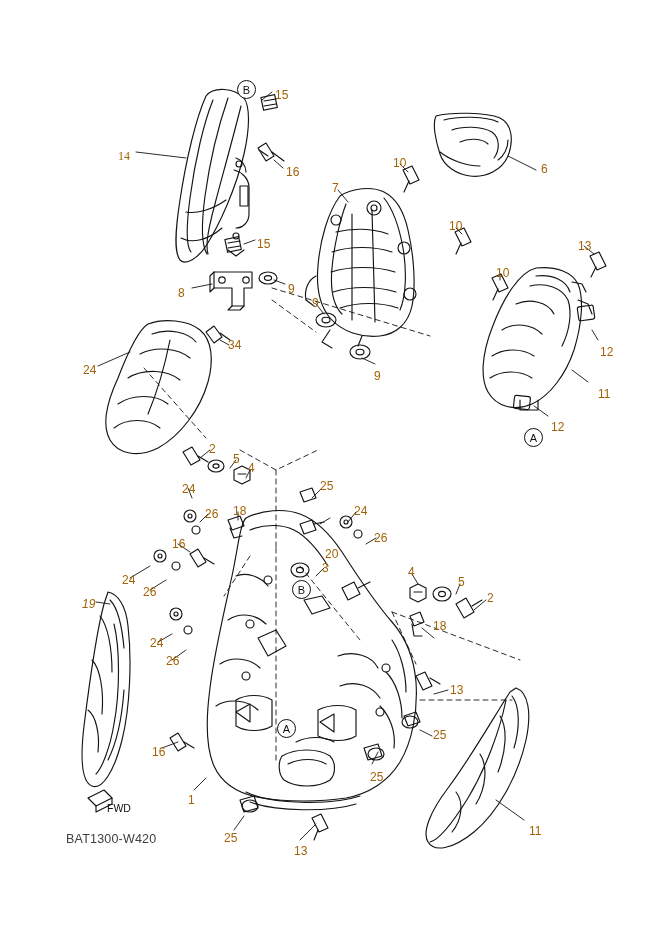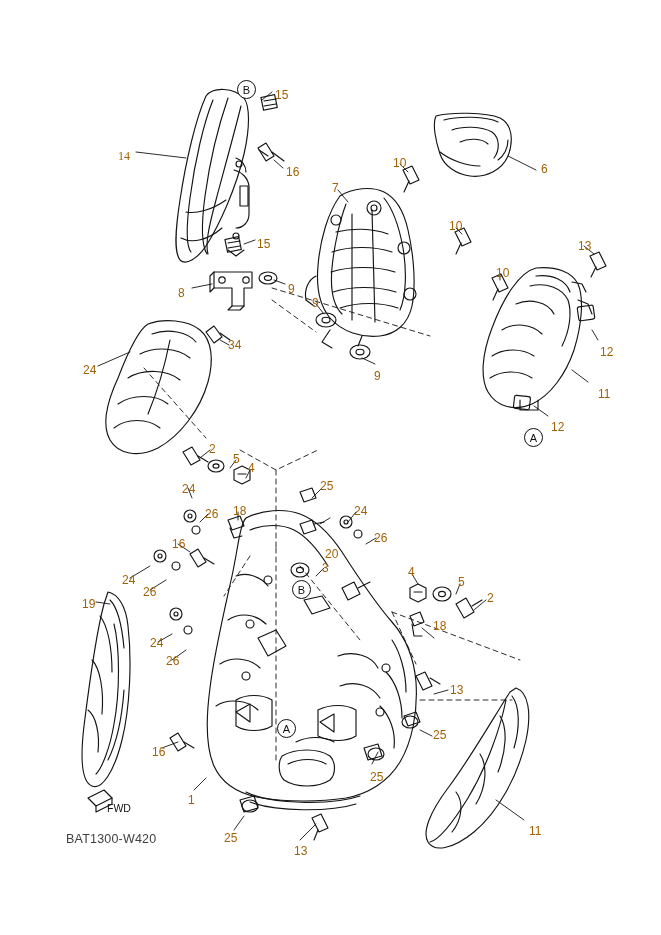--- a/index.html
+++ b/index.html
@@ -453,21 +453,21 @@
   <div class="callout" style="left:354px; top:505px;">24</div>
   <div class="callout" style="left:374px; top:532px;">26</div>
   <div class="callout" style="left:172px; top:538px;">16</div>
   <div class="callout" style="left:122px; top:574px;">24</div>
   <div class="callout" style="left:143px; top:586px;">26</div>
   <div class="callout" style="left:322px; top:562px;">3</div>
   <div class="callout" style="left:408px; top:566px;">4</div>
   <div class="callout" style="left:458px; top:576px;">5</div>
   <div class="callout" style="left:487px; top:592px;">2</div>
   <div class="callout" style="left:433px; top:620px;">18</div>
-  <div class="callout" style="left:82px; top:598px;">19</div>
+  <div class="callout" style="left:82px; top:598px;font-style:italic;">19</div>
   <div class="callout" style="left:150px; top:637px;">24</div>
   <div class="callout" style="left:166px; top:655px;">26</div>
   <div class="callout" style="left:450px; top:684px;">13</div>
   <div class="callout" style="left:433px; top:729px;">25</div>
   <div class="callout" style="left:152px; top:746px;">16</div>
   <div class="callout" style="left:370px; top:771px;">25</div>
   <div class="callout" style="left:188px; top:794px;">1</div>
   <div class="callout" style="left:224px; top:832px;">25</div>
   <div class="callout" style="left:294px; top:845px;">13</div>
   <div class="callout" style="left:529px; top:825px;">11</div>

